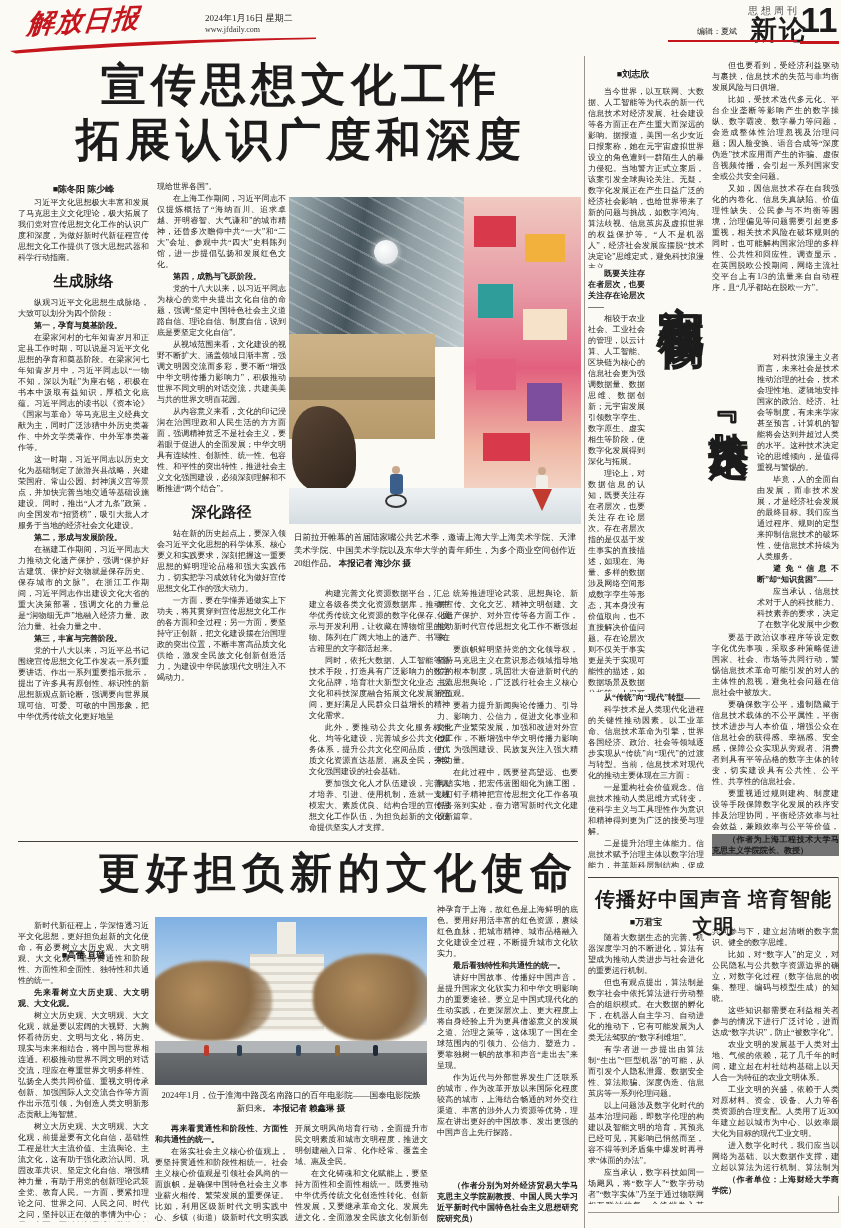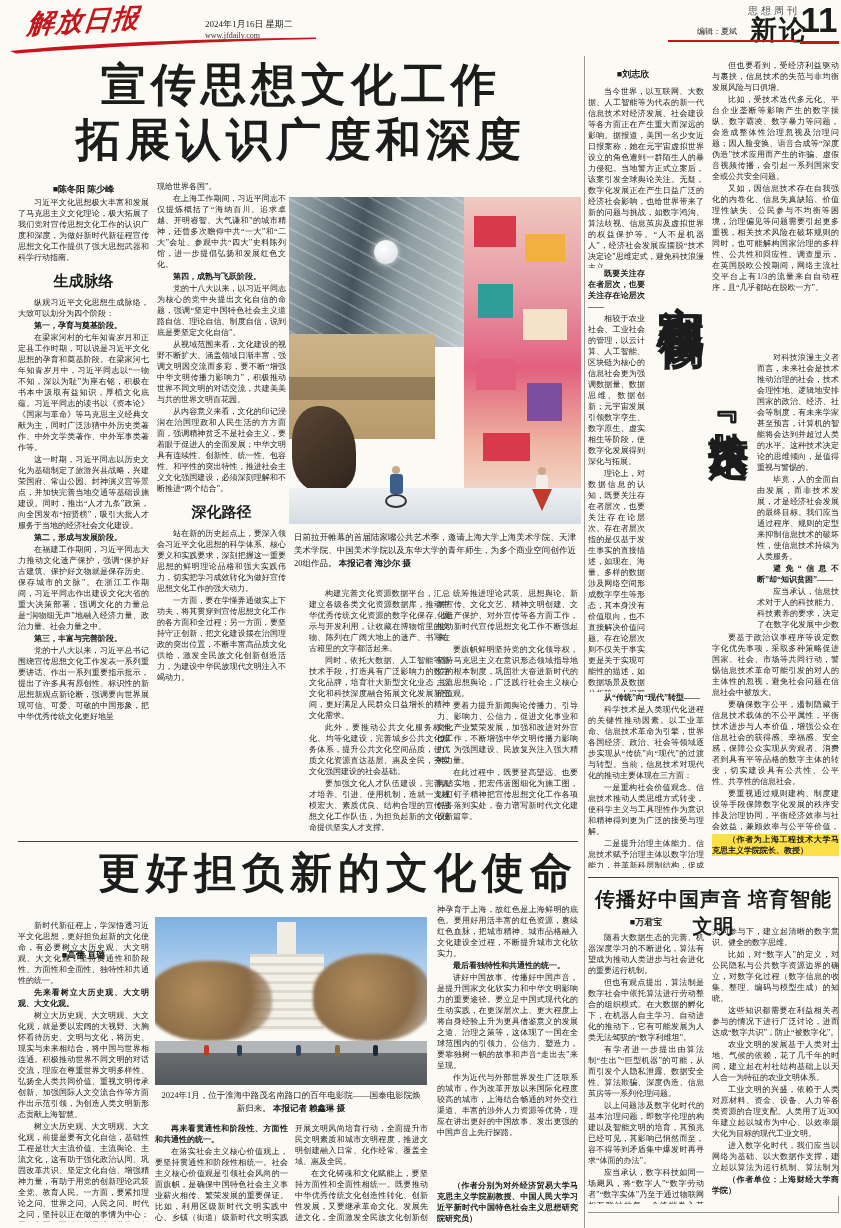--- a/index.html
+++ b/index.html
@@ -20,21 +20,21 @@
   .h4head{font-weight:bold;text-align:center;font-size:20px;letter-spacing:1px;}
   .vert{writing-mode:vertical-rl;font-weight:bold;text-align:left;}
   .cap{font-size:8.5px;line-height:13px;text-align:justify;margin:0;}
   .cap b{white-space:nowrap;}
   .cap2{font-size:8.5px;line-height:13px;text-align:center;margin:0;}
   .rule{background:#44403a;}
   .grule{background:#9a968e;}
   .redline{background:#c4161c;}
   .logo{color:#c4161c;font-size:27px;font-weight:bold;font-style:italic;letter-spacing:1px;
         transform:rotate(-3deg) skewX(-8deg);transform-origin:left bottom;white-space:nowrap;}
-  .datebox{font-size:9px;line-height:12px;color:#222;margin-top:6px;}
+  .datebox{font-size:9px;line-height:12px;color:#222;}
   .datebox .url{font-size:8px;color:#333;}
   .weekly{font-size:10px;letter-spacing:3px;color:#555;}
   .editor{font-size:8px;color:#222;}
   .secname{font-family:"Liberation Sans","DejaVu Sans",sans-serif;font-weight:900;font-size:27px;letter-spacing:2px;}
   .pagenum{font-family:"Liberation Sans","DejaVu Sans",sans-serif;font-weight:bold;font-size:35px;text-align:center;}
   
   .ph{overflow:hidden;}
   .p1-glass{position:absolute;left:0;top:0;width:62%;height:46%;
     background:repeating-linear-gradient(28deg,rgba(255,255,255,.22) 0 2px,rgba(0,0,0,0) 2px 13px),
     linear-gradient(100deg,#9fb0b5,#46555c 38%,#8e9da2 62%,#c3ced1);}
@@ -194,21 +194,21 @@
       <p class="par s-p">对科技浪漫主义者而言，未来社会是技术推动治理的社会，技术会理性地、逻辑地安排国家的政治、经济、社会等制度，有未来学家甚至预言，计算机的智能将会达到并超过人类的水平。这种技术决定论的思维倾向，是值得重视与警惕的。</p>
       <p class="par s-p">毕竟，人的全面自由发展，而非技术发展，才是经济社会发展的最终目标。我们应当通过程序、规则的定型来抑制信息技术的破坏性，使信息技术持续为人类服务。</p>
       <p class="par s-b">避免“信息不断”却“知识贫困”——</p>
       <p class="par s-p">应当承认，信息技术对于人的科技能力、科技素养的要求，决定了在数字化发展中少数精英更有机会成为引领者与主导者，普罗大众大体是跟随者与顺从者。有鉴于此，数字化发展需要有同步参与的社会制度革新。</p>
     </div>
   <div class="abs col" style="left:712px;top:632px;width:127px;height:200px;">
       <p class="par s-p">要基于政治议事程序等设定数字化优先事项，采取多种策略促进国家、社会、市场等共同行动，警惕信息技术革命可能引发的对人的主体性的忽视，避免社会问题在信息社会中被放大。</p>
       <p class="par s-p">要确保数字公平，遏制隐藏于信息技术载体的不公平属性，平衡技术进步与人本价值，增强公众在信息社会的获得感、幸福感、安全感，保障公众实现从旁观者、消费者到具有平等品格的数字主体的转变，切实建设具有公共性、公平性、共享性的信息社会。</p>
       <p class="par s-p">要重视通过规则建构、制度建设等手段保障数字化发展的秩序安排及治理协同，平衡经济效率与社会效益，兼顾效率与公平等价值，实现信息技术有序、有节发展，最终实现善治。</p>
     </div>
-  <p class="abs par s-a" style="left:712px;top:834px;width:127px;text-indent:2em;background:#fde047;">（作者为上海工程技术大学马克思主义学院院长、教授）</p>
+  <p class="abs par s-a" style="left:712px;top:834px;width:127px;text-indent:2em;background:#737373;">（作者为上海工程技术大学马克思主义学院院长、教授）</p>
 
   <div class="abs h3head" style="left:18px;top:845px;width:560px;">更好担负新的文化使命</div>
   <div class="abs byline" style="left:18px;top:906px;width:131px;margin-top:43px;">■高蕾 亘璐</div>
   <div class="abs col" style="left:18px;top:920px;width:131px;height:302px;">
       <p class="par s-p">新时代新征程上，学深悟透习近平文化思想，更好担负起新的文化使命，有必要树立大历史观、大文明观、大文化观，坚持贯通性和阶段性、方面性和全面性、独特性和共通性的统一。</p>
       <p class="par s-b">先来看树立大历史观、大文明观、大文化观。</p>
       <p class="par s-p">树立大历史观、大文明观、大文化观，就是要以宏阔的大视野、大胸怀看待历史、文明与文化，将历史、现实与未来相结合，将中国与世界相连通。积极推动世界不同文明的对话交流，理应在尊重世界文明多样性、弘扬全人类共同价值、重视文明传承创新、加强国际人文交流合作等方面作出示范引领，为创造人类文明新形态贡献上海智慧。</p>
       <p class="par s-p">树立大历史观、大文明观、大文化观，前提是要有文化自信，基础性工程是壮大主流价值、主流舆论、主流文化，这有助于强化政治认同、巩固改革共识、坚定文化自信、增强精神力量，有助于用党的创新理论武装全党、教育人民。一方面，要紧扣理论之问、世界之问、人民之问、时代之问，坚持以正在做的事情为中心；另一方面，要以创新思维开辟推动创新理论大众化、通俗化的新路径，用人民群众听得懂、听得进的话语让党的创新理论飞入寻常百姓家。</p>
     </div>
 

